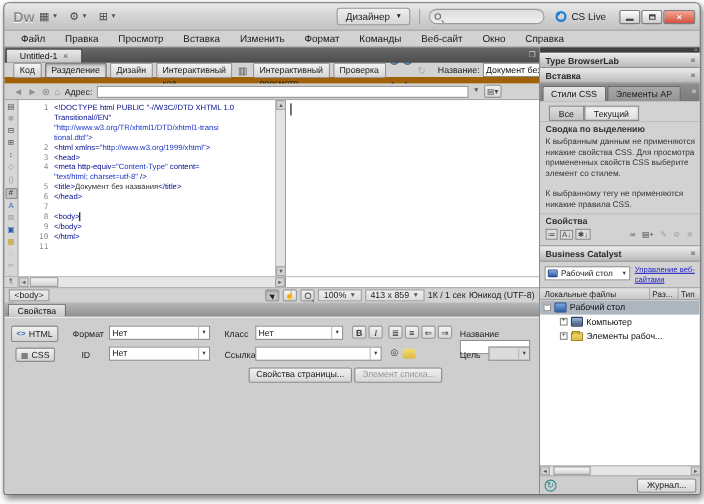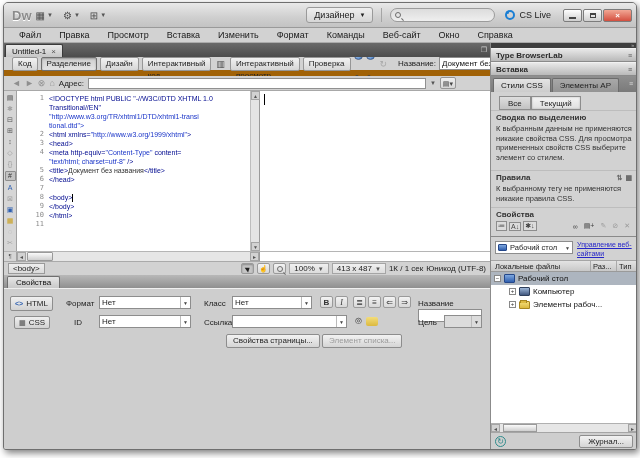--- a/index.html
+++ b/index.html
@@ -31,21 +31,21 @@
   .minus-g{display:inline-block;width:7px;height:2px;background:#444;margin-top:7px;}
   
   .menubar{height:15px;display:flex;align-items:center;background:#d2d2d2;border-bottom:1px solid #ababab;padding-left:6px;}
   .menu-item{font-size:9px;color:#1a1a1a;padding:0 9px;cursor:default;}
   
   .main{display:flex;height:406px;}
   .leftcol{width:486px;display:flex;flex-direction:column;}
   
   .tabstrip{height:14px;background:linear-gradient(#6a6a6a,#4c4c4c);display:flex;align-items:flex-end;padding-left:1px;position:relative;}
   .doctab{height:13px;background:linear-gradient(#eaeaea,#c6c6c6);border:1px solid #3a3a3a;border-bottom:none;
-    border-radius:2px 2px 0 0;font-size:8px;color:#111;display:flex;align-items:center;gap:5px;padding:0 6px;}
+    border-radius:2px 2px 0 0;font-size:8px;color:#111;display:flex;align-items:center;gap:5px;padding:0 12px;}
   .doctab .x{color:#555;font-size:8px;}
   .tabstrip .strip-ic{position:absolute;right:3px;top:3px;color:#cfcfcf;font-size:7px;}
   
   .doctoolbar{height:19px;background:#d2d2d2;border-bottom:6px solid #a16207;display:flex;align-items:center;padding-left:8px;gap:3px;}
   .tbtn{height:14px;border:1px solid #969696;border-radius:2px;background:linear-gradient(#f2f2f2,#d6d6d6);
     font-size:8px;color:#222;padding:0 5px;line-height:12px;}
   .tbtn.active{background:linear-gradient(#cfcfcf,#e4e4e4);border-color:#6f6f6f;box-shadow:inset 0 1px 2px rgba(0,0,0,.25);}
   .ic-small{font-size:9px;color:#4a4a4a;padding:0 2px;}
   .globe{width:9px;height:9px;border-radius:50%;background:radial-gradient(circle at 30% 30%,#dceaff,#5a8fd0 70%,#2c5fa8);border:1px solid #46618c;display:inline-block;}
   .dd6{font-size:5px;color:#444;margin-left:1px;}
@@ -331,21 +331,21 @@
             </span>
           <span class="sb-tool">☝</span>
           <span class="sb-tool">
               <span class="mag"></span>
             </span>
           <span class="sb-box">
               <span>100%</span>
               <span class="addr-dd">▼</span>
             </span>
           <span class="sb-box">
-              <span>413 x 487</span>
+              <span>413 x 859</span>
               <span class="addr-dd">▼</span>
             </span>
           <span>1К / 1 сек</span>
           <span>Юникод (UTF-8)</span>
         </span>
       </div>
 
       <div class="propsstrip">
         <span class="propstab">Свойства</span>
       </div>
@@ -420,43 +420,40 @@
 
       <div class="cssbody">
         <div class="modebtns">
           <span class="modebtn">Все</span>
           <span class="modebtn current">Текущий</span>
         </div>
         <div class="sect-head">
           <span>Сводка по выделению</span>
         </div>
         <div class="sect-text" style="min-height:47px;">К выбранным данным не применяются никакие свойства CSS. Для просмотра примененных свойств CSS выберите элемент со стилем.</div>
-        <div class="sect-head">
-          <span>Правила</span>
-          <span class="hicons">
-            <span>⇅</span>
-            <span>▦</span>
-          </span>
-        </div>
         <div class="sect-text" style="min-height:22px;">К выбранному тегу не применяются никакие правила CSS.</div>
         <div class="sect-head">
           <span>Свойства</span>
         </div>
         <div class="propicons">
           <span class="ppi boxed">≔</span>
           <span class="ppi boxed">A↓</span>
           <span class="ppi boxed">✱↓</span>
           <span class="ppi right">∞</span>
           <span class="ppi">▤+</span>
           <span class="ppi dim">✎</span>
           <span class="ppi dim">⊘</span>
           <span class="ppi dim">✕</span>
         </div>
       </div>
 
+      <div class="panelbar">
+        <span>Business Catalyst</span>
+        <span class="pmenu">≡</span>
+      </div>
 
 
       <div class="filesbody">
         <div class="filestoolbar">
           <span class="fselect">
             <span class="ticon desktop" style="width:9px;height:7px;"></span>
             <span>Рабочий стол</span>
             <span class="dd">▼</span>
           </span>
           <a class="weblink">Управление веб-сайтами</a>

